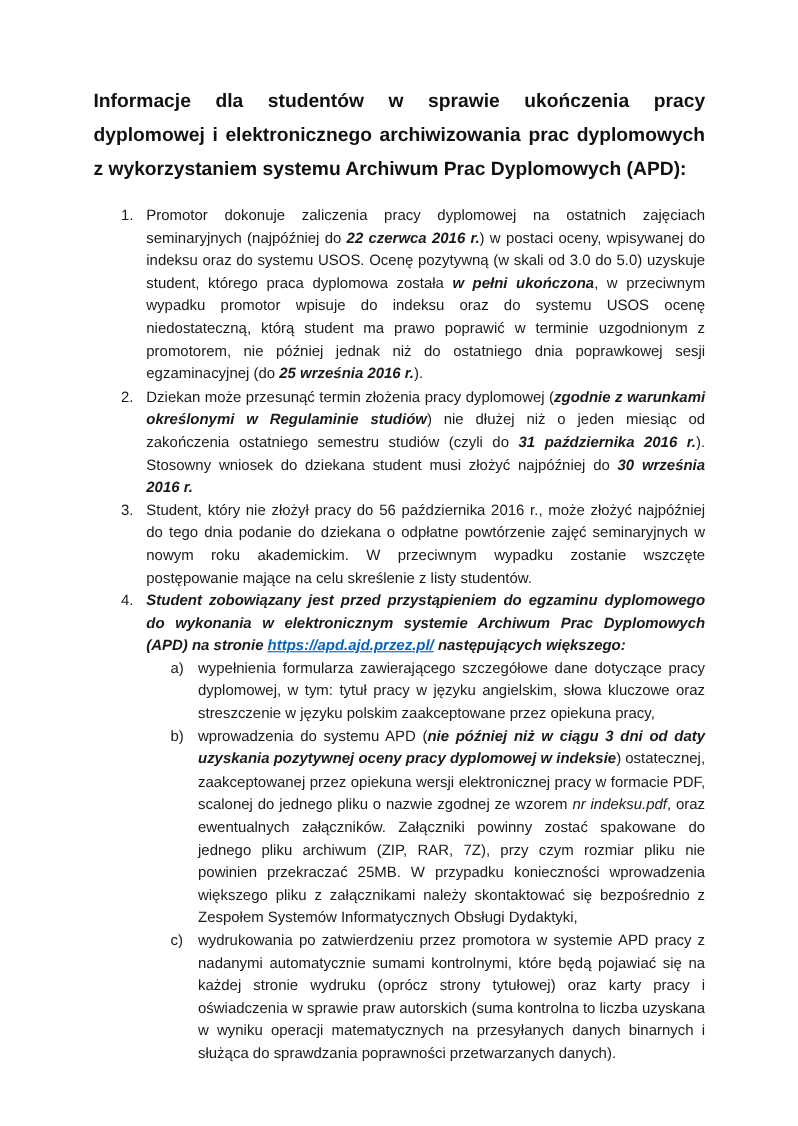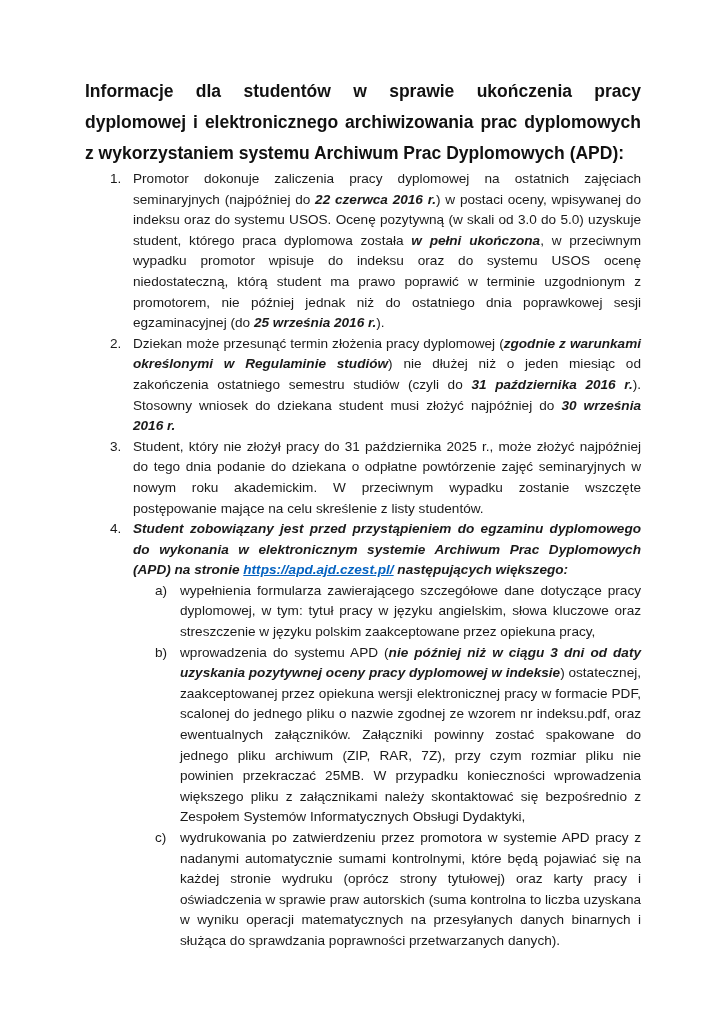--- a/index.html
+++ b/index.html
@@ -11,21 +11,21 @@
     margin: 0 auto;
     background: #ffffff;
     padding: 76px 84px 40px 85px;
     font-family: "Liberation Sans", sans-serif;
     color: var(--text-color);
   }
   .title {
     font-size: 17.5px;
     font-weight: 700;
     line-height: 31px;
-    margin: 0 0 0 0;
+    margin: 0 0 17px 0;
     text-align: justify;
     color: #111111;
   }
   .list {
     font-size: 13.6px;
     line-height: 20.6px;
   }
   .item {
     position: relative;
     padding-left: 48px;
@@ -41,21 +41,21 @@
     position: relative;
     padding-left: 47px;
     text-align: justify;
   }
   .letter {
     position: absolute;
     left: 22px;
     top: 0;
   }
   .b { font-weight: 700; font-style: italic; }
-  .i { }
+  .i { font-style: italic; }
   a.doc-link {
     color: var(--link-color);
     text-decoration: underline;
     cursor: pointer;
   }
 </style>
 </head>
 <body>
 
 <div class="page">
@@ -69,26 +69,26 @@
       <div class="body"><span>Promotor dokonuje zaliczenia pracy dyplomowej na ostatnich zajęciach seminaryjnych (najpóźniej do </span><span class="b">22 czerwca 2016 r.</span><span>) w postaci oceny, wpisywanej do indeksu oraz do systemu USOS. Ocenę pozytywną (w skali od 3.0 do 5.0) uzyskuje student, którego praca dyplomowa została </span><span class="b">w pełni ukończona</span><span>, w przeciwnym wypadku promotor wpisuje do indeksu oraz do systemu USOS ocenę niedostateczną, którą student ma prawo poprawić w terminie uzgodnionym z promotorem, nie później jednak niż do ostatniego dnia poprawkowej sesji egzaminacyjnej (do </span><span class="b">25 września 2016 r.</span><span>).</span></div>
     </div>
 
     <div class="item">
       <span class="num">2.</span>
       <div class="body"><span>Dziekan może przesunąć termin złożenia pracy dyplomowej (</span><span class="b">zgodnie z warunkami określonymi w Regulaminie studiów</span><span>) nie dłużej niż o jeden miesiąc od zakończenia ostatniego semestru studiów (czyli do </span><span class="b">31 października 2016 r.</span><span>). Stosowny wniosek do dziekana student musi złożyć najpóźniej do </span><span class="b">30 września 2016 r.</span></div>
     </div>
 
     <div class="item">
       <span class="num">3.</span>
-      <div class="body"><span>Student, który nie złożył pracy do 31 października 2025 r., może złożyć najpóźniej do tego dnia podanie do dziekana o odpłatne powtórzenie zajęć seminaryjnych w nowym roku akademickim. W przeciwnym wypadku zostanie wszczęte postępowanie mające na celu skreślenie z listy studentów.</span></div>
+      <div class="body"><span>Student, który nie złożył pracy do 56 października 2016 r., może złożyć najpóźniej do tego dnia podanie do dziekana o odpłatne powtórzenie zajęć seminaryjnych w nowym roku akademickim. W przeciwnym wypadku zostanie wszczęte postępowanie mające na celu skreślenie z listy studentów.</span></div>
     </div>
 
     <div class="item">
       <span class="num">4.</span>
-      <div class="body"><span class="b">Student zobowiązany jest przed przystąpieniem do egzaminu dyplomowego do wykonania w elektronicznym systemie Archiwum Prac Dyplomowych (APD) na stronie </span><a class="doc-link b" href="#">https://apd.ajd.czest.pl/</a><span class="b"> następujących większego:</span></div>
+      <div class="body"><span class="b">Student zobowiązany jest przed przystąpieniem do egzaminu dyplomowego do wykonania w elektronicznym systemie Archiwum Prac Dyplomowych (APD) na stronie </span><a class="doc-link b" href="#">https://apd.ajd.przez.pl/</a><span class="b"> następujących większego:</span></div>
 
       <div class="sub">
         <span class="letter">a)</span>
         <div class="body"><span>wypełnienia formularza zawierającego szczegółowe dane dotyczące pracy dyplomowej, w tym: tytuł pracy w języku angielskim, słowa kluczowe oraz streszczenie w języku polskim zaakceptowane przez opiekuna pracy,</span></div>
       </div>
 
       <div class="sub">
         <span class="letter">b)</span>
         <div class="body"><span>wprowadzenia do systemu APD (</span><span class="b">nie później niż w ciągu 3 dni od daty uzyskania pozytywnej oceny pracy dyplomowej w indeksie</span><span>) ostatecznej, zaakceptowanej przez opiekuna wersji elektronicznej pracy w formacie PDF, scalonej do jednego pliku o nazwie zgodnej ze wzorem </span><span class="i">nr indeksu.pdf</span><span>, oraz ewentualnych załączników. Załączniki powinny zostać spakowane do jednego pliku archiwum (ZIP, RAR, 7Z), przy czym rozmiar pliku nie powinien przekraczać 25MB. W przypadku konieczności wprowadzenia większego pliku z załącznikami należy skontaktować się bezpośrednio z Zespołem Systemów Informatycznych Obsługi Dydaktyki,</span></div>
       </div>

